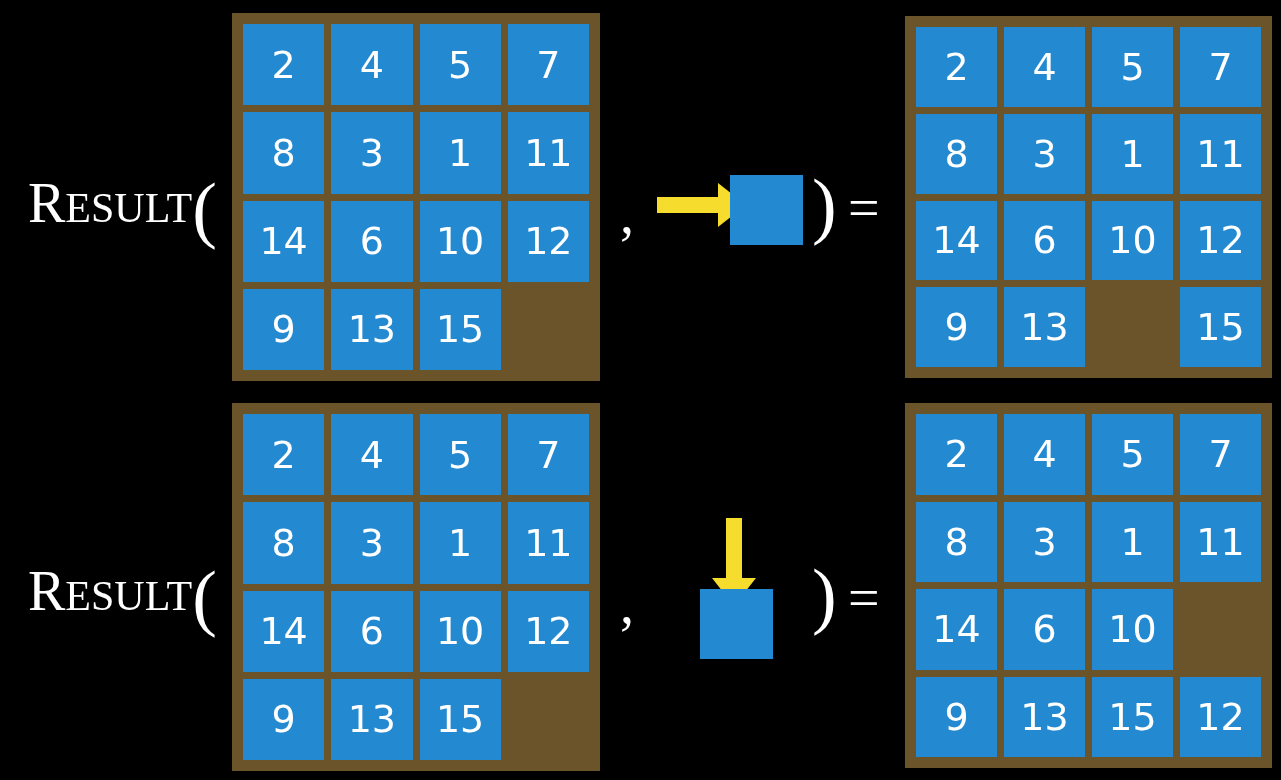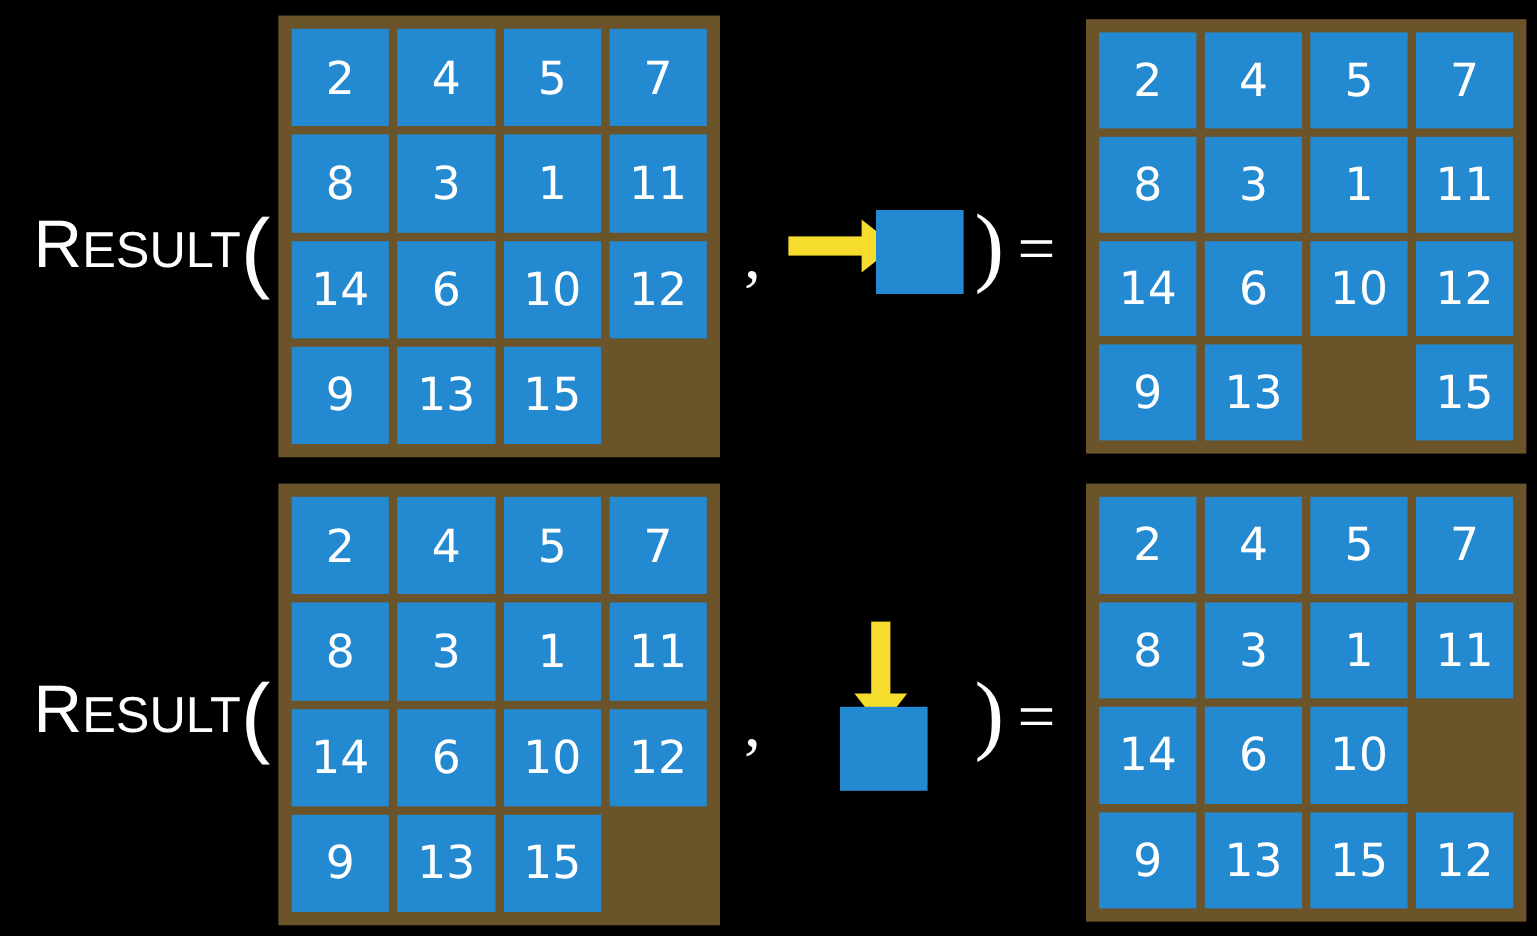--- a/index.html
+++ b/index.html
@@ -15,21 +15,21 @@
     overflow: hidden;
     font-family: "Liberation Serif", "DejaVu Serif", serif;
   }
 
   
   .result-label {
     position: absolute;
     color: #ffffff;
     white-space: nowrap;
     line-height: 1;
-    font-family: Liberation Sans, sans-serif;
+    font-family: Liberation Serif, serif;
   }
   .result-label .big {
     font-size: 56px;
   }
   .result-label .small {
     font-size: 42px;
   }
   .result-label .paren {
     font-size: 74px;
     vertical-align: -0.16em;

